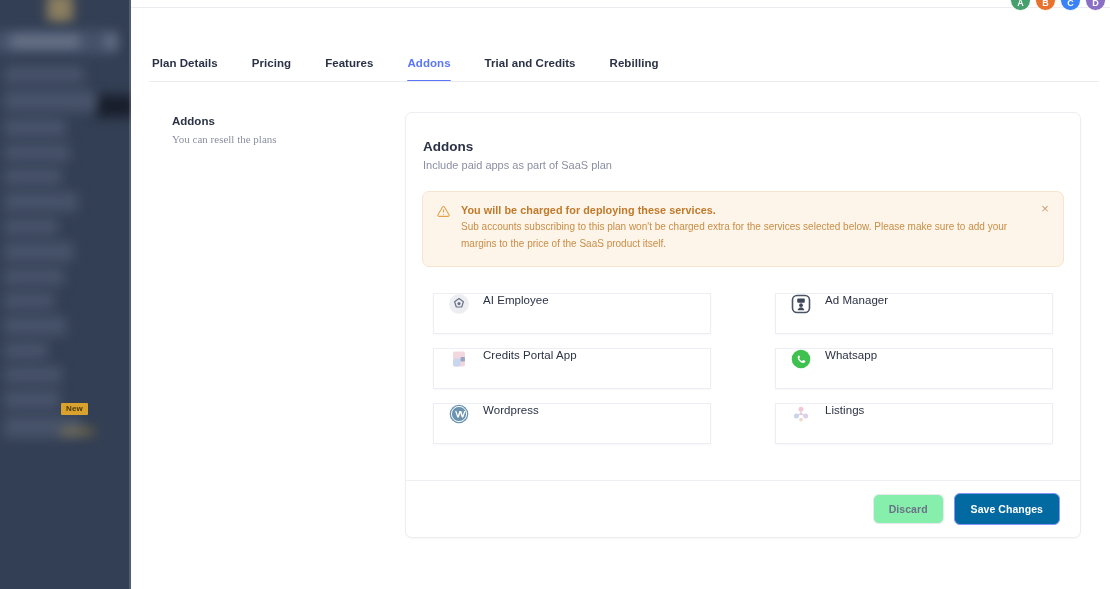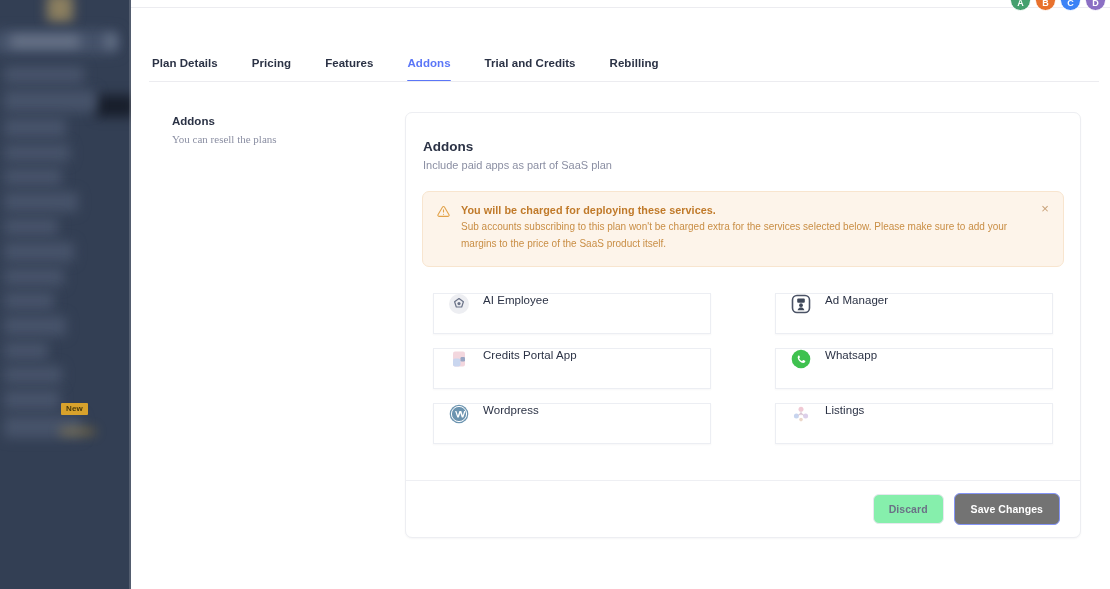--- a/index.html
+++ b/index.html
@@ -269,21 +269,21 @@
     cursor: pointer;
     letter-spacing: .05px;
   }
   .btn-discard {
     background: #86efac;
     border: 1px solid #e6e8ee;
     color: #6b7186;
     padding: 8px 15px;
   }
   .btn-save {
-    background: #737373;
+    background: #0369a1;
     border: 1px solid #8494f7;
     color: #ffffff;
     padding: 9px 16px;
   }
 
   
   .avatars {
     position: absolute;
     right: 4px; top: -10px;
     display: flex;

